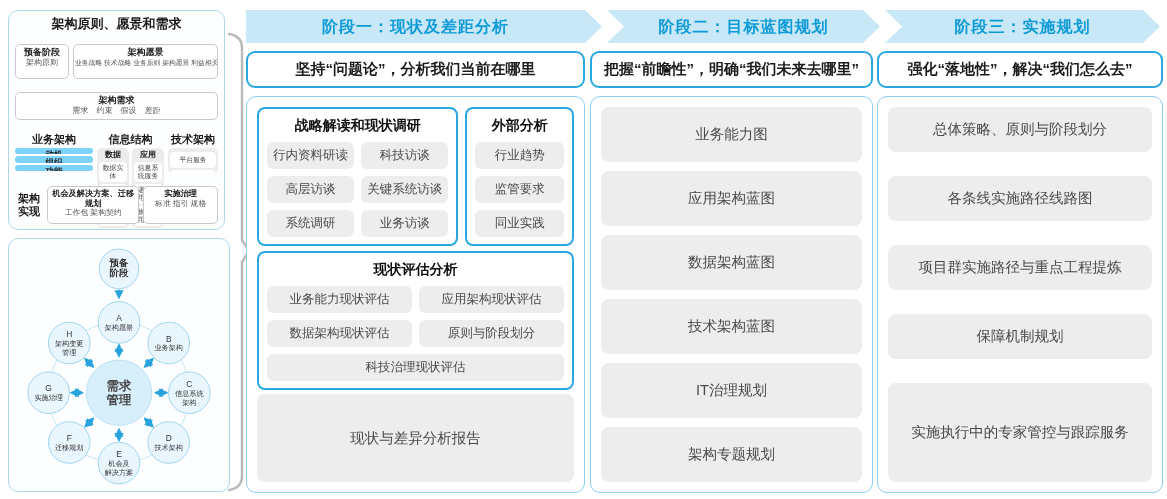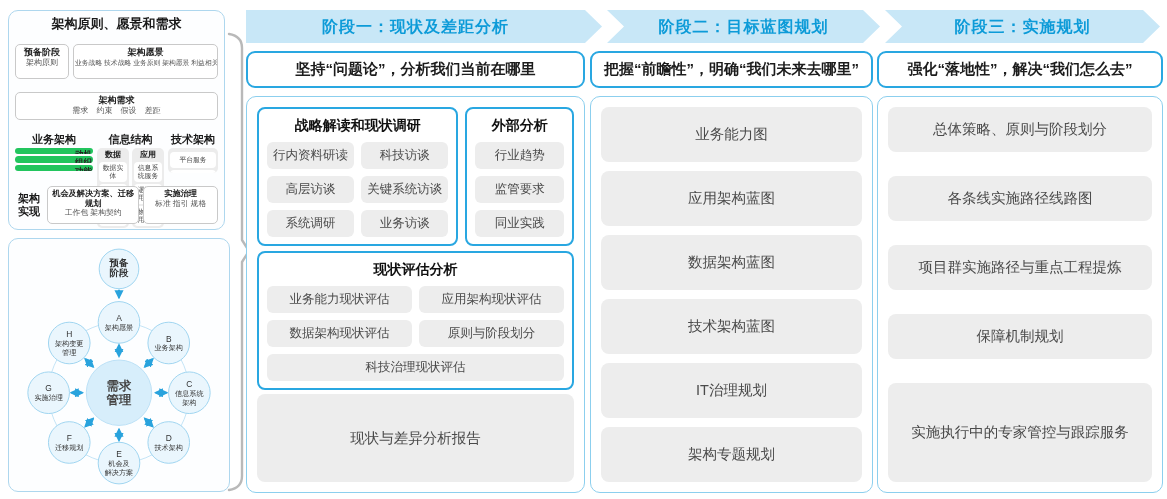--- a/index.html
+++ b/index.html
@@ -15,21 +15,21 @@
   .fw-prep{width:54px;}
   .fw-vision{flex:1;}
   .wbox .t{font-size:9px;font-weight:bold;color:#222;line-height:11px;}
   .wbox .s{font-size:8px;color:#555;line-height:10px;}
   .fw-vision .s{font-size:6.8px;white-space:nowrap;}
   .fw-req{height:28px;}
   .fw-req .s{word-spacing:6px;}
   .fw-cols{display:flex;gap:4px;flex:1;min-height:0;}
   .fw-colhead{font-size:11px;font-weight:bold;color:#1a1a1a;text-align:center;line-height:13px;margin-bottom:2px;}
   .fw-bus{width:78px;display:flex;flex-direction:column;}
-  .gbox{background:#22c55e;border-radius:5px;text-align:right;padding:1px 1px;margin-bottom:2px;overflow:hidden;}
+  .gbox{background:#7dd3fc;border-radius:5px;text-align:center;padding:1px 1px;margin-bottom:2px;overflow:hidden;}
   .gbox .t{font-size:8.5px;font-weight:bold;color:#222;line-height:10px;}
   .gbox .s{font-size:6.8px;color:#555;line-height:8px;white-space:nowrap;}
   .fw-info{flex:1;display:flex;flex-direction:column;}
   .fw-info-row{display:flex;gap:3px;flex:1;}
   .gcol{background:#ececec;border-radius:5px;flex:1;padding:2px;overflow:hidden;}
   .gcol .h{font-size:8px;font-weight:bold;color:#222;text-align:center;line-height:10px;}
   .wpill{background:#fff;border-radius:4px;font-size:6.8px;color:#444;text-align:center;line-height:8px;
          padding:2px 1px;margin-top:2px;display:flex;align-items:center;justify-content:center;min-height:12px;}
   .fw-tech{width:50px;display:flex;flex-direction:column;}
   .fw-bottom{display:flex;gap:4px;height:38px;align-items:stretch;}

